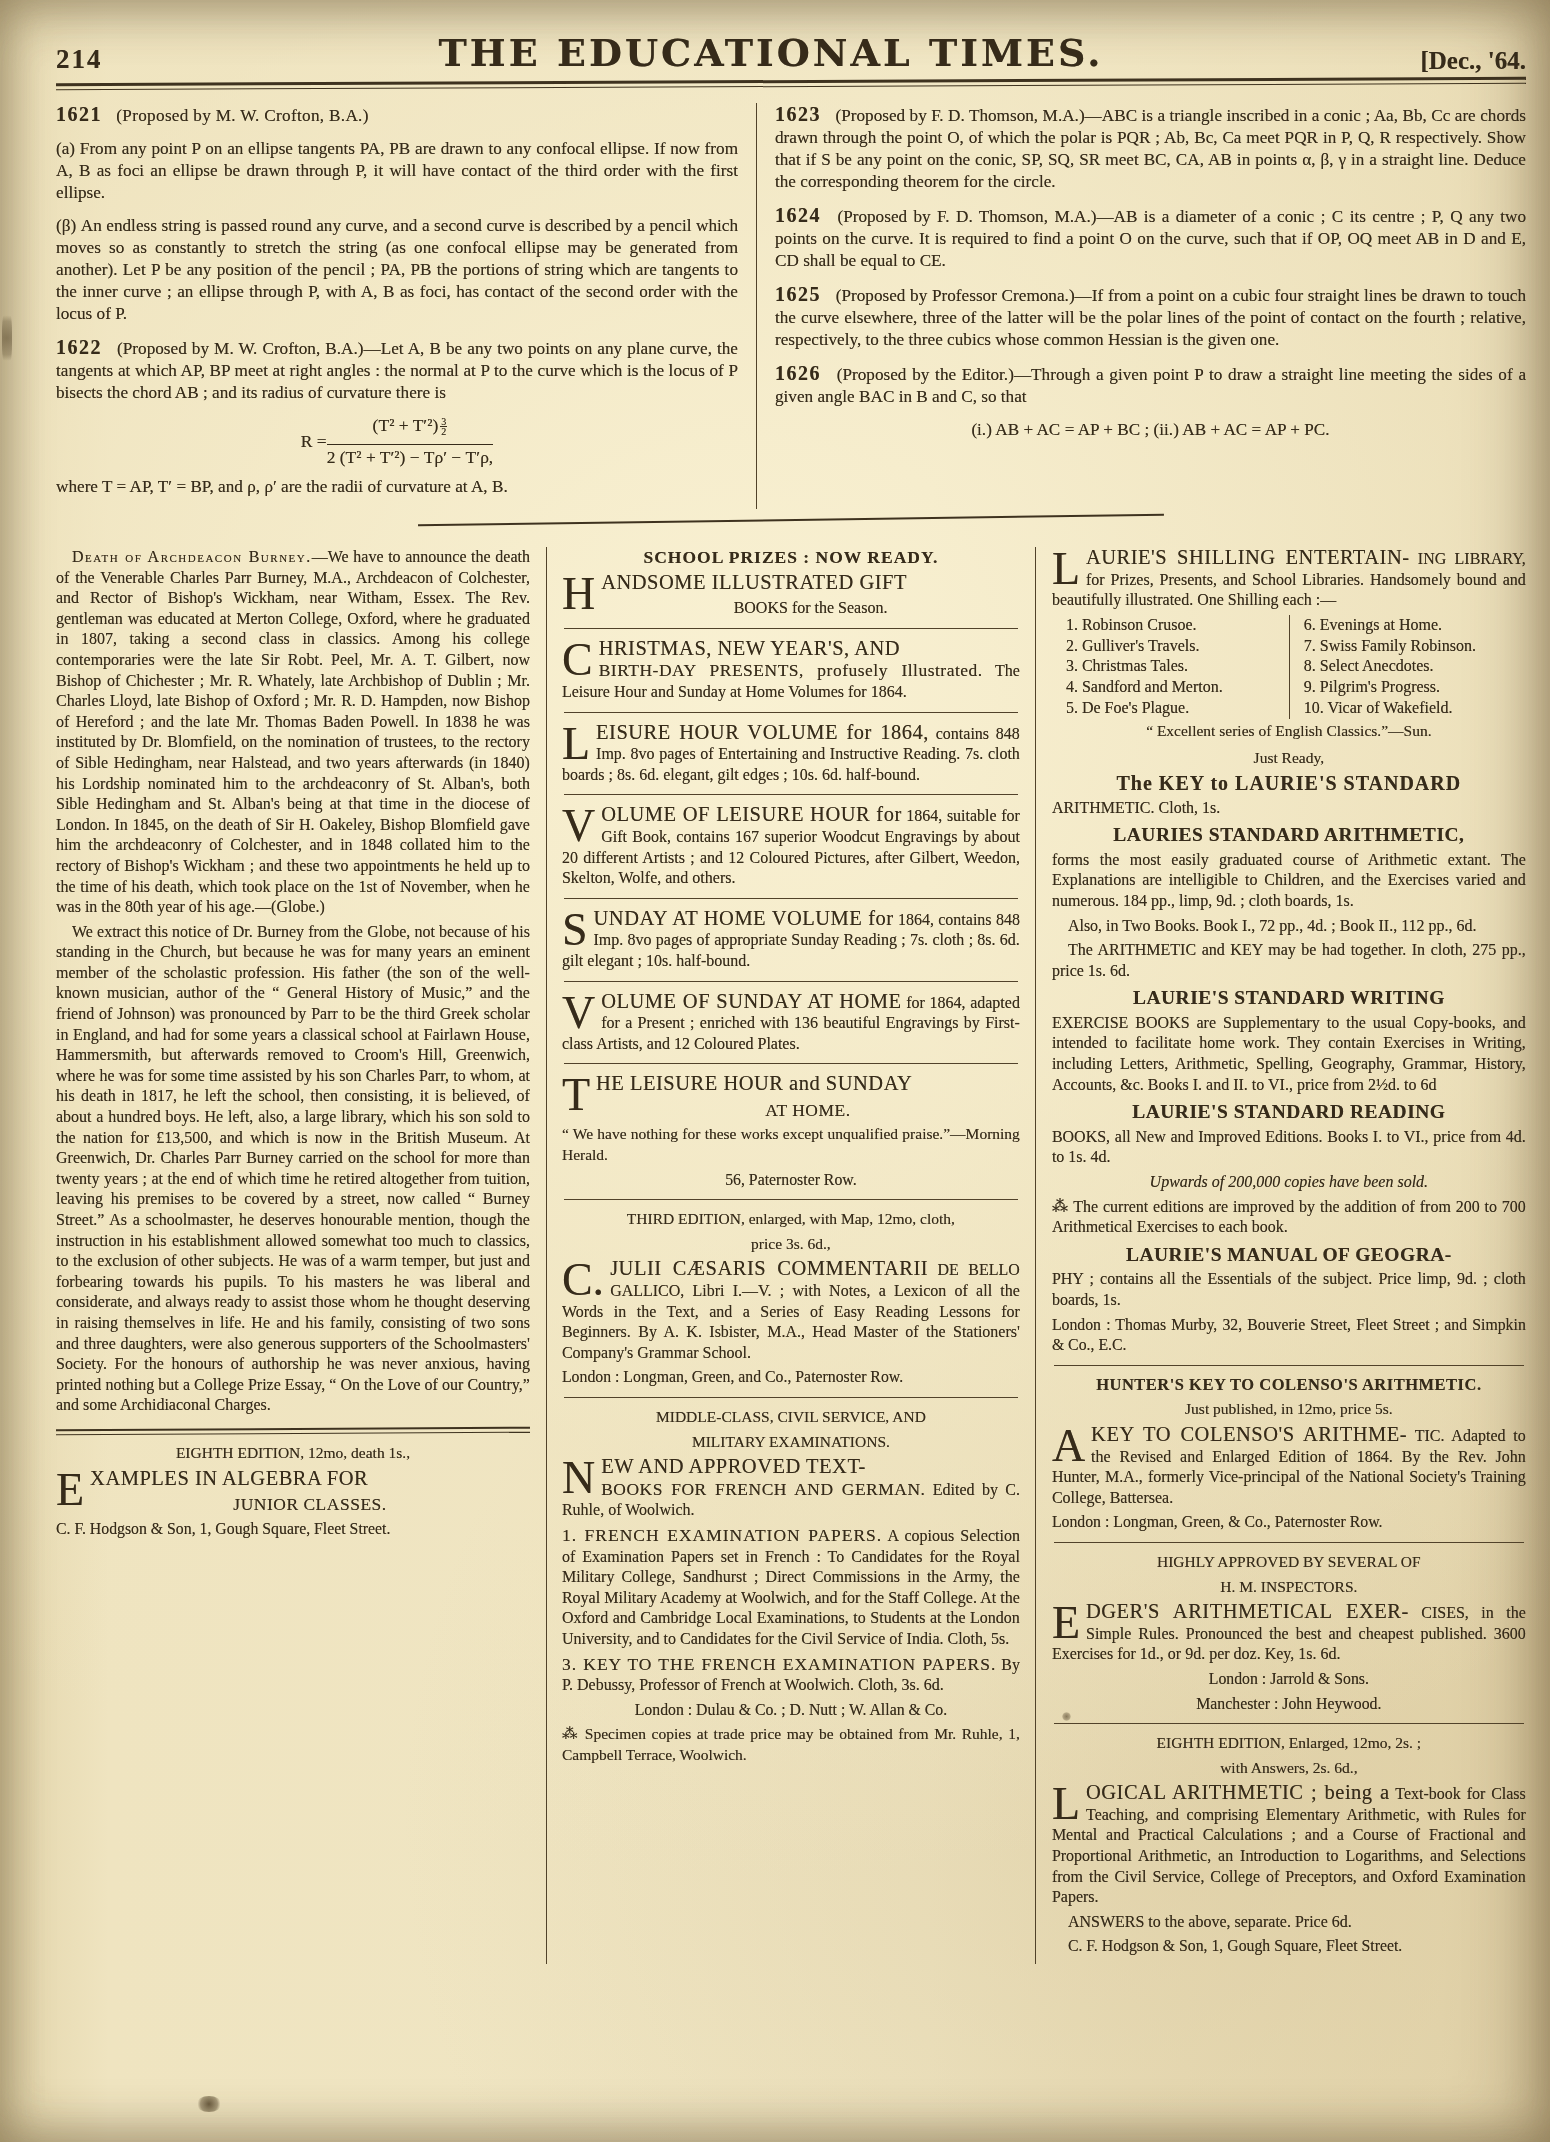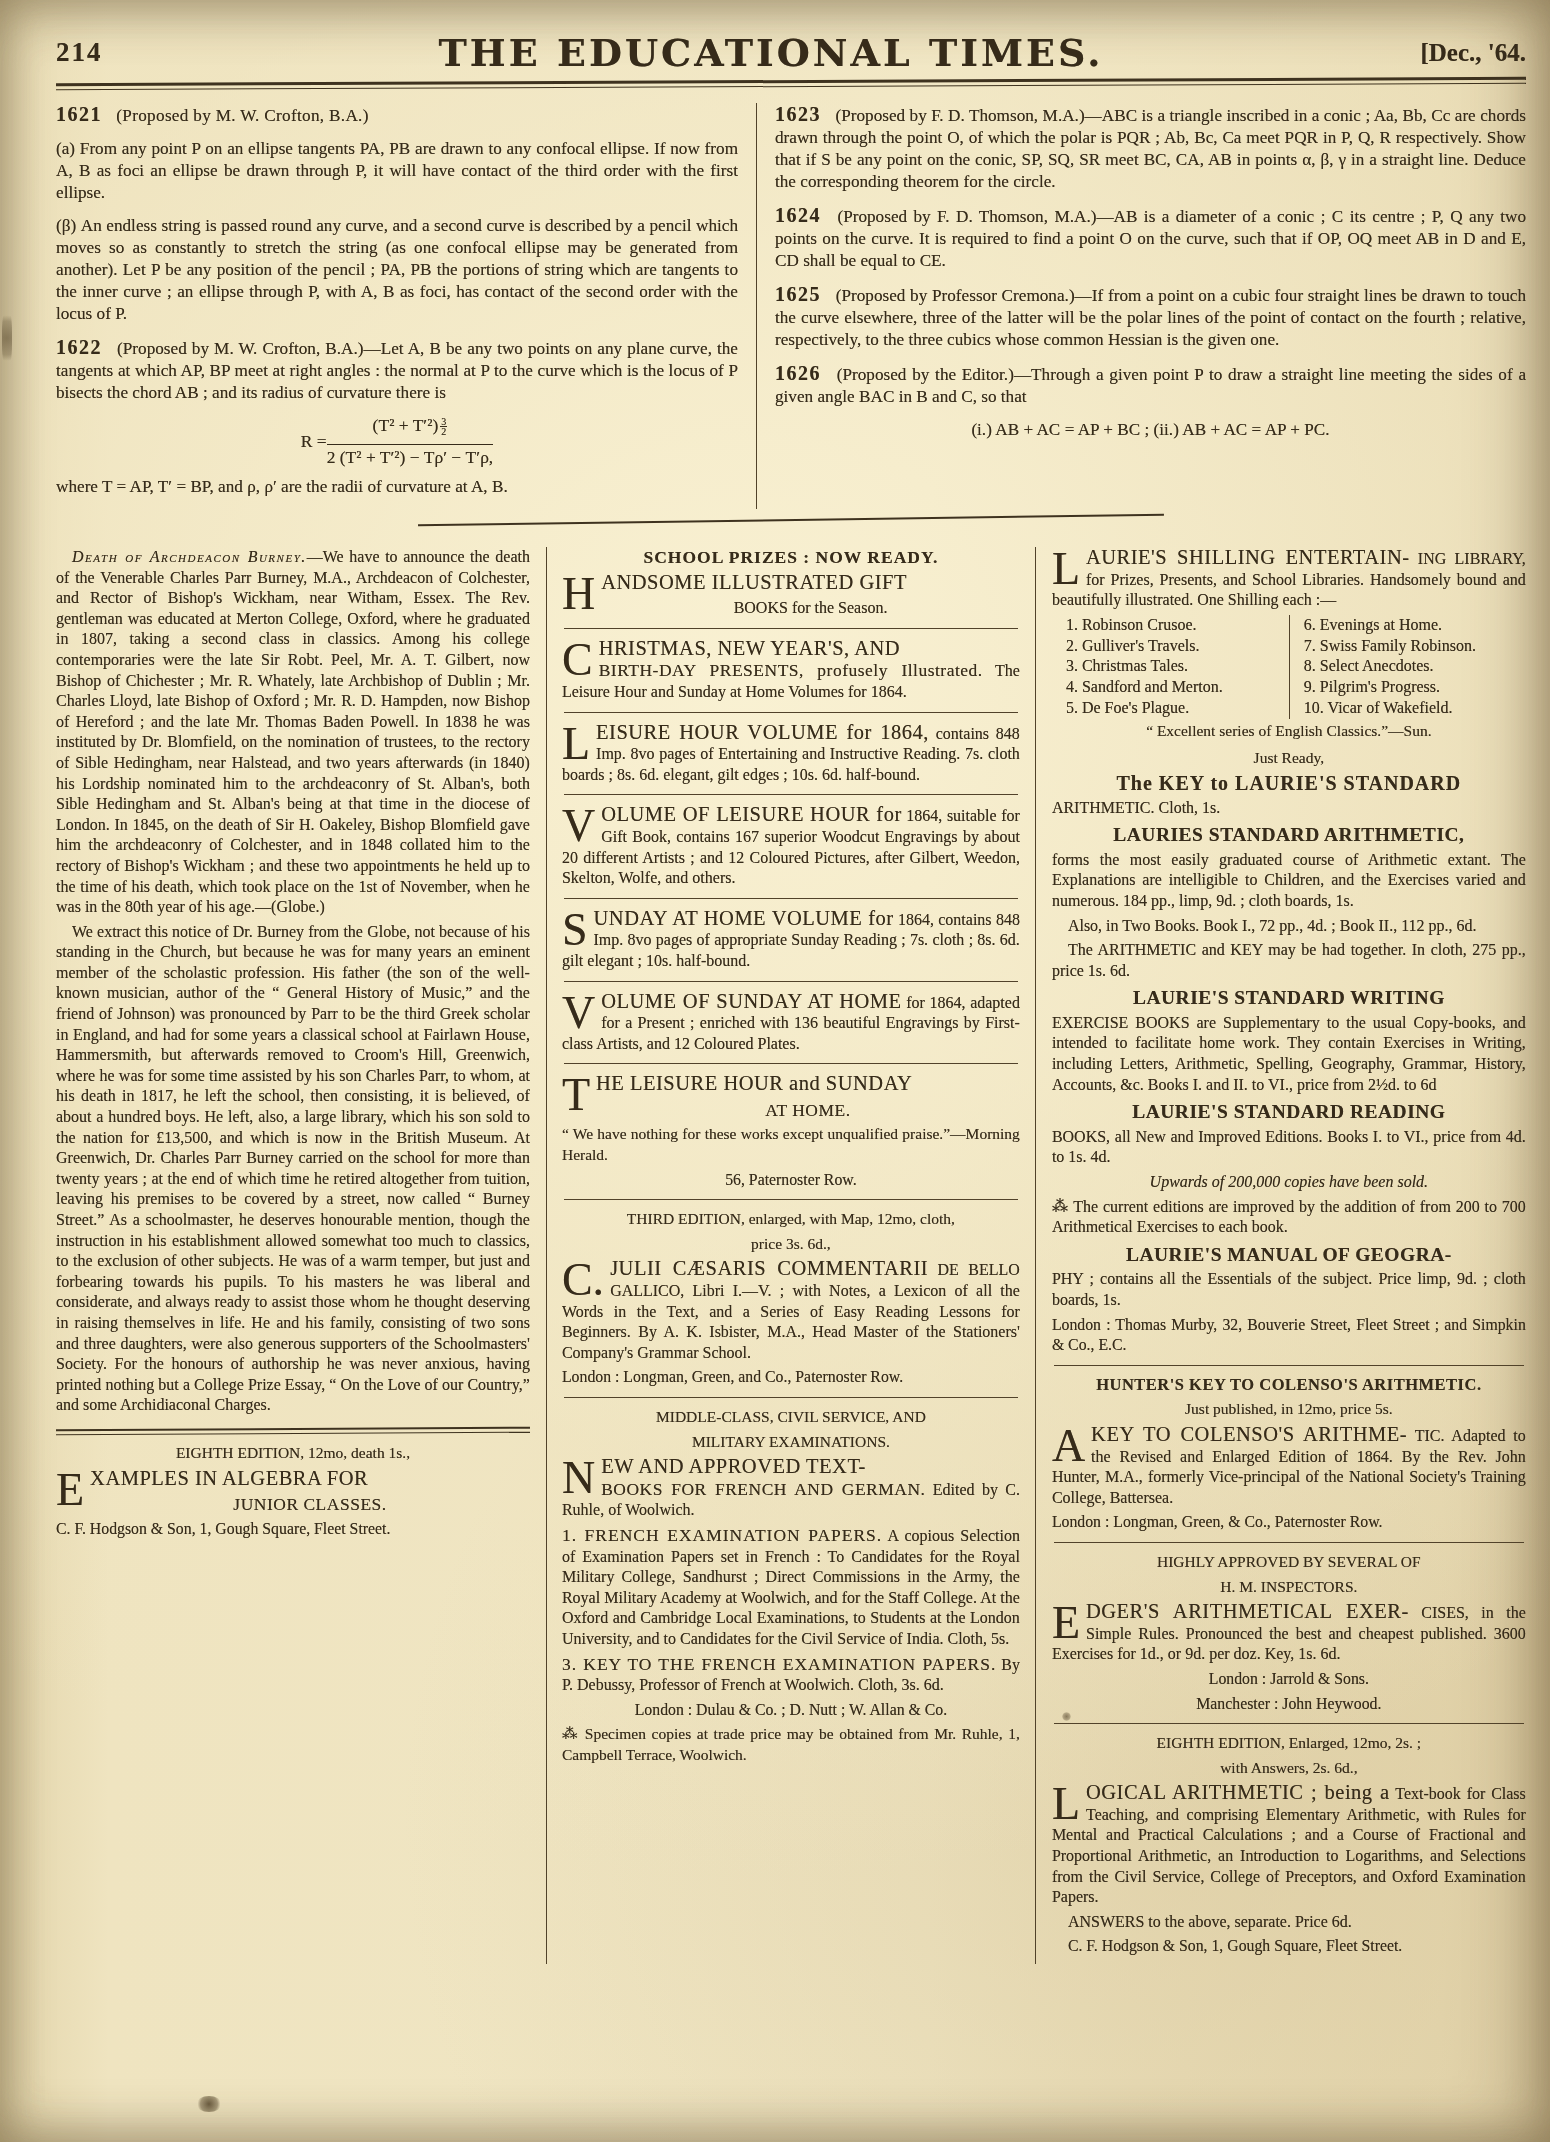--- a/index.html
+++ b/index.html
@@ -13,21 +13,21 @@
       radial-gradient(ellipse 90% 60% at 80% 85%, rgba(216,199,156,.55) 0%, rgba(0,0,0,0) 60%),
       linear-gradient(90deg,#e3d5ab 0%, #efe4c0 7%, #f0e6c4 60%, #e6d8b0 93%, #d9c9a0 100%),
       #ece0bb;
     box-shadow: inset -26px 0 60px rgba(96,76,42,.28), inset 18px 0 40px rgba(96,76,42,.18),
                 inset 0 20px 45px rgba(96,76,42,.22), inset 0 -18px 40px rgba(96,76,42,.18);
   }
   .content{padding:30px 24px 0 56px;}
   .txt{ text-shadow:0 0 .6px rgba(54,43,26,.55); }
 
   
-  .masthead{display:flex;align-items:center;gap:36px;}
+  .masthead{display:flex;align-items:flex-end;gap:36px;}
   .pagenum{width:130px;font-size:27px;font-weight:bold;letter-spacing:2px;}
   .mast-title{flex:1;text-align:center;font-size:38px;font-weight:bold;letter-spacing:3px;font-family:"DejaVu Serif","Liberation Serif",serif;}
   .mast-date{width:170px;text-align:right;font-size:25px;font-weight:bold;}
   .double-rule{margin-top:5px;height:3px;border-top:3px solid #3e321f;border-bottom:1px solid #3e321f;transform:rotate(-.25deg);}
 
   
   .problems{display:flex;padding:16px 0 4px;}
   .prob-col-left{width:700px;padding-right:18px;box-sizing:border-box;}
   .prob-col-right{flex:1;border-left:1.5px solid #51422a;padding-left:18px;}
   .prob{font-size:17.2px;line-height:22px;text-align:justify;margin:0 0 11px;}
@@ -44,21 +44,21 @@
   .section-divider{width:746px;margin:6px auto 0;border-top:2.2px solid #3e321f;transform:rotate(-.8deg);}
 
   
   .columns{display:flex;margin-top:26px;align-items:stretch;}
   .col{width:33.33%;box-sizing:border-box;font-size:16px;line-height:20.6px;text-align:justify;}
   .col-a{padding-right:16px;}
   .col-b{border-left:1.4px solid #51422a;border-right:1.4px solid #51422a;padding:0 15px;}
   .col-c{padding-left:16px;}
   .col p{margin:0 0 4px;}
   .indent{text-indent:16px;}
-  .lead-sc{font-variant:small-caps;letter-spacing:1.5px;font-style:italic;}
+  .lead-sc{font-variant:small-caps;letter-spacing:1.5px;}
   .ital{font-style:italic;}
   .center{text-align:center;}
   .rule{border-top:1.3px solid #51422a;margin:9px 2px;}
   .rule-dbl{border-top:2.4px solid #3e321f;border-bottom:1px solid #3e321f;height:3px;margin:12px 0 9px;transform:rotate(-.3deg);}
 
   .ad{margin-bottom:7px;}
   .kicker{text-align:center;font-size:15.5px;margin:2px 0 1px;}
   .kicker-b{text-align:center;font-size:17.5px;font-weight:bold;letter-spacing:1px;margin:2px 0 2px;}
   .dropcap{float:left;font-size:46px;line-height:37px;padding:3px 6px 0 0;}
   .ad-title{font-size:20.5px;letter-spacing:.5px;}

